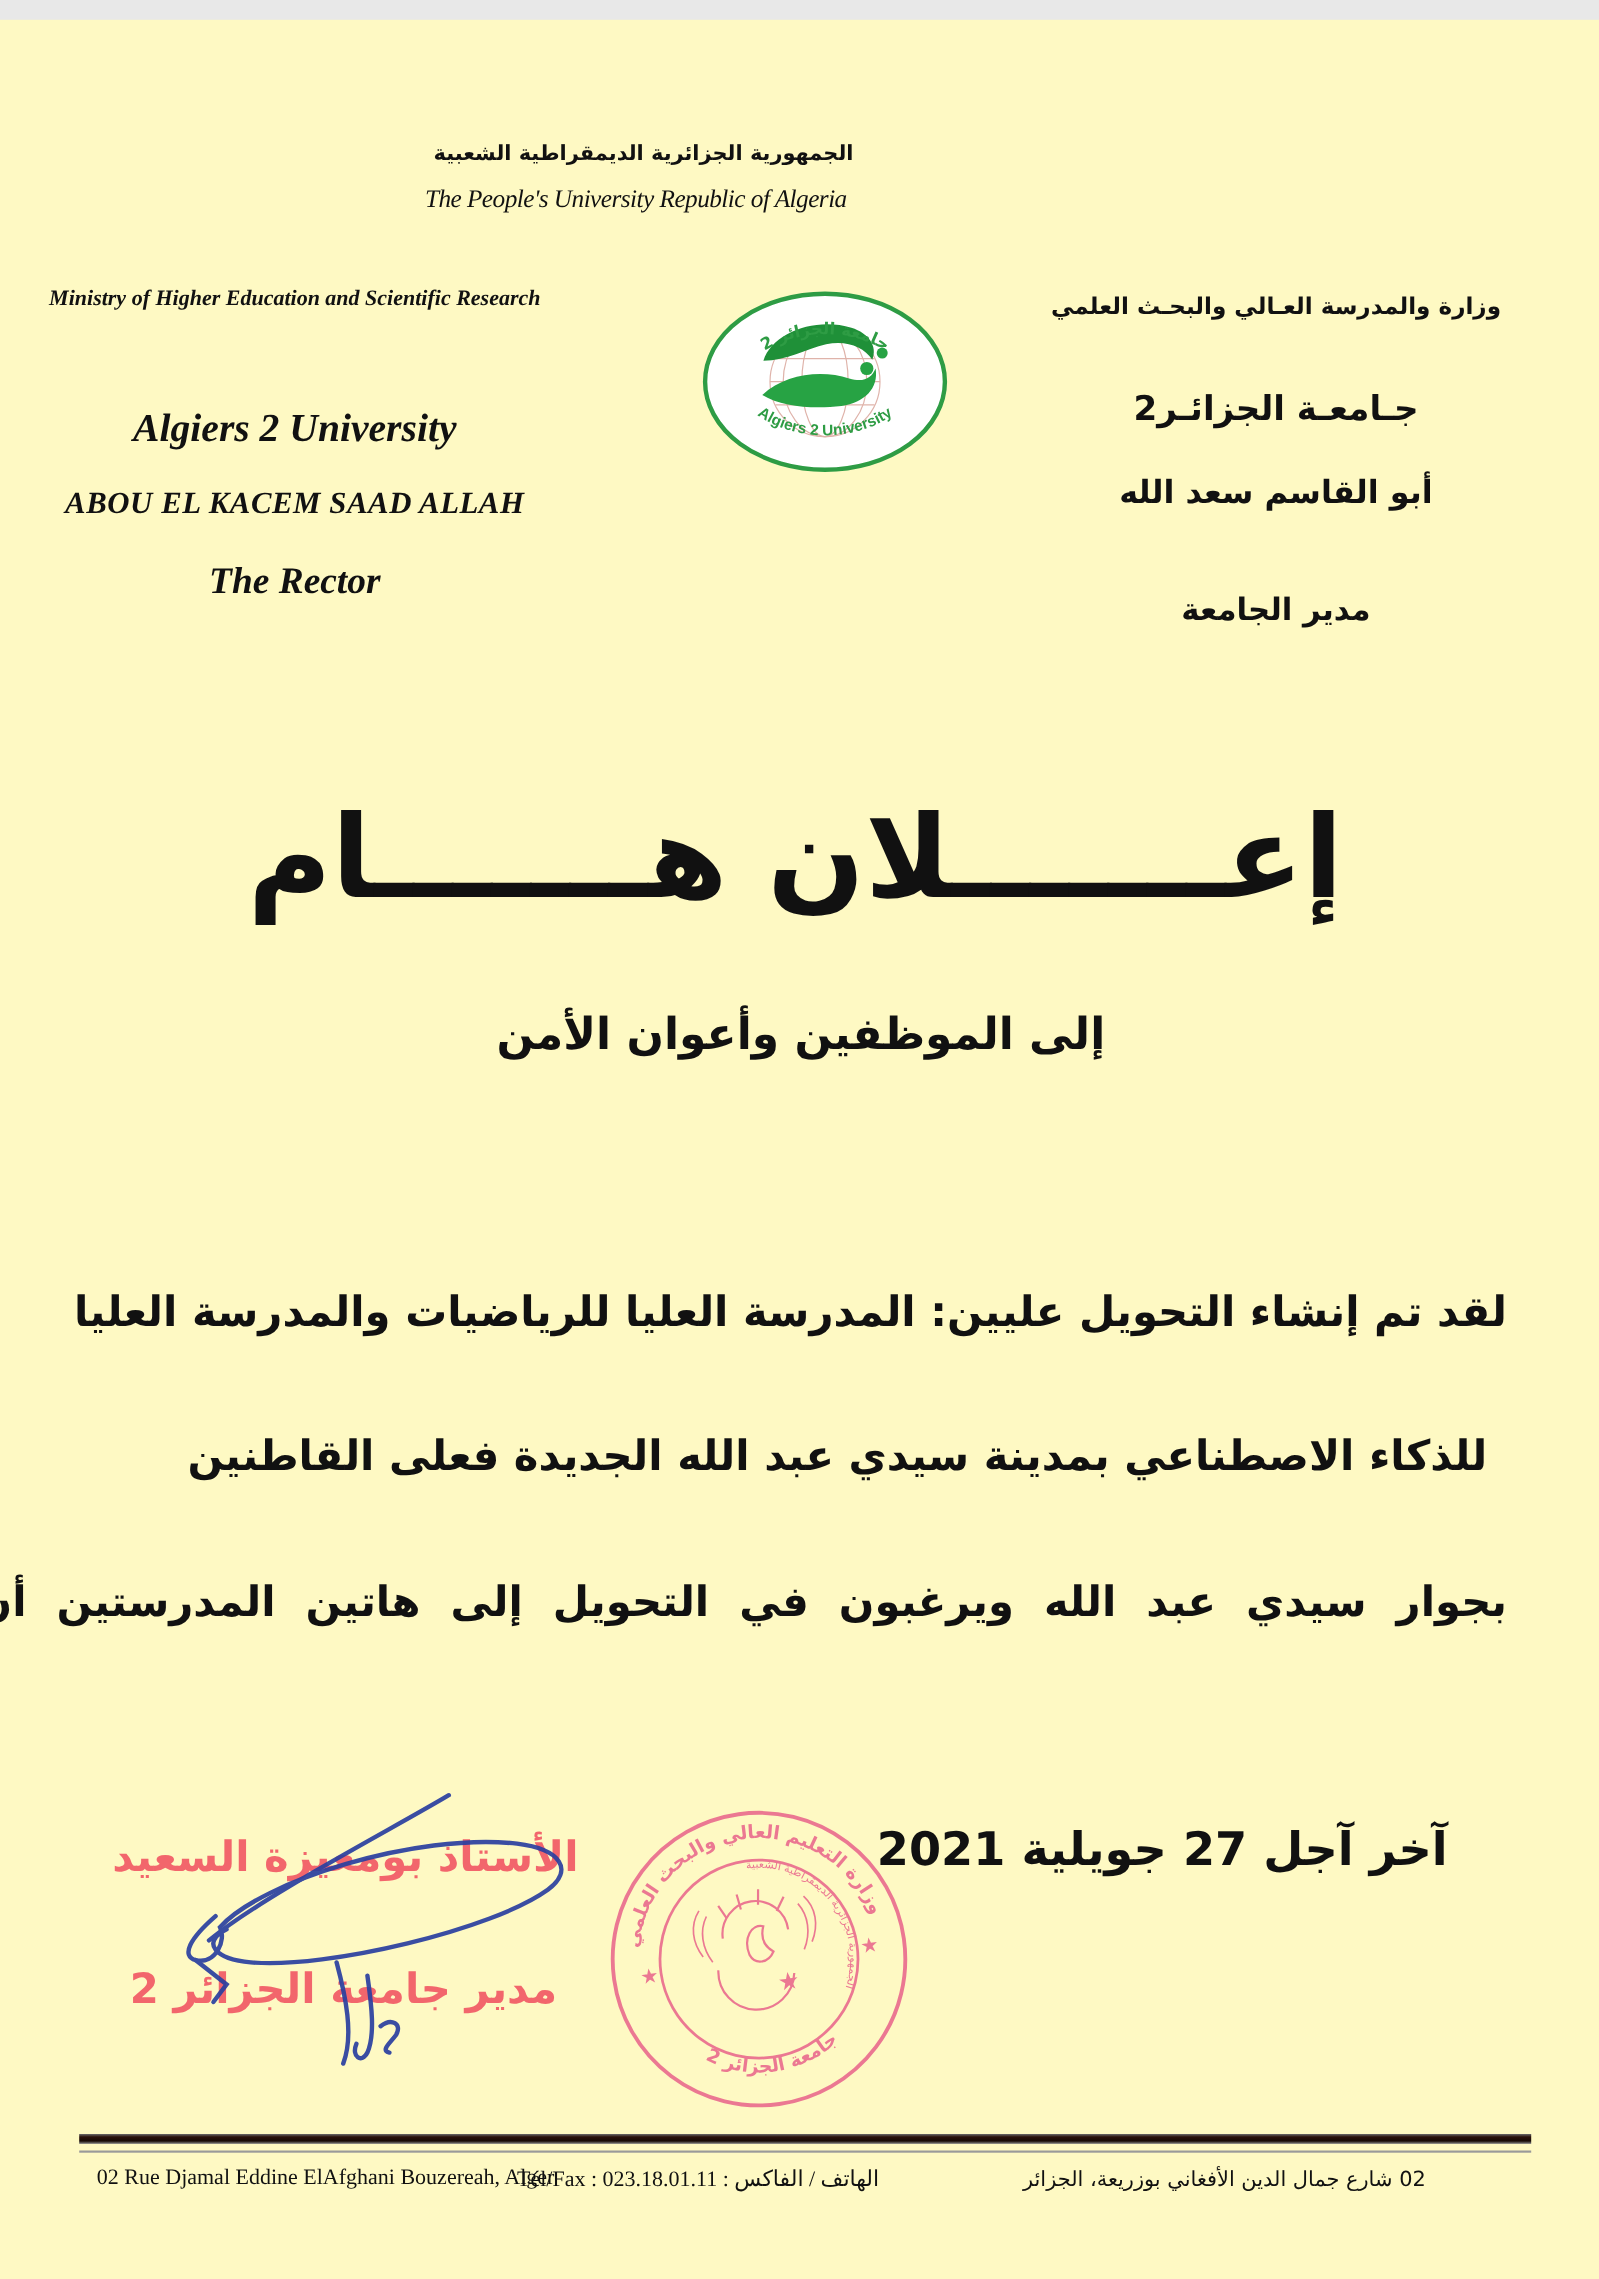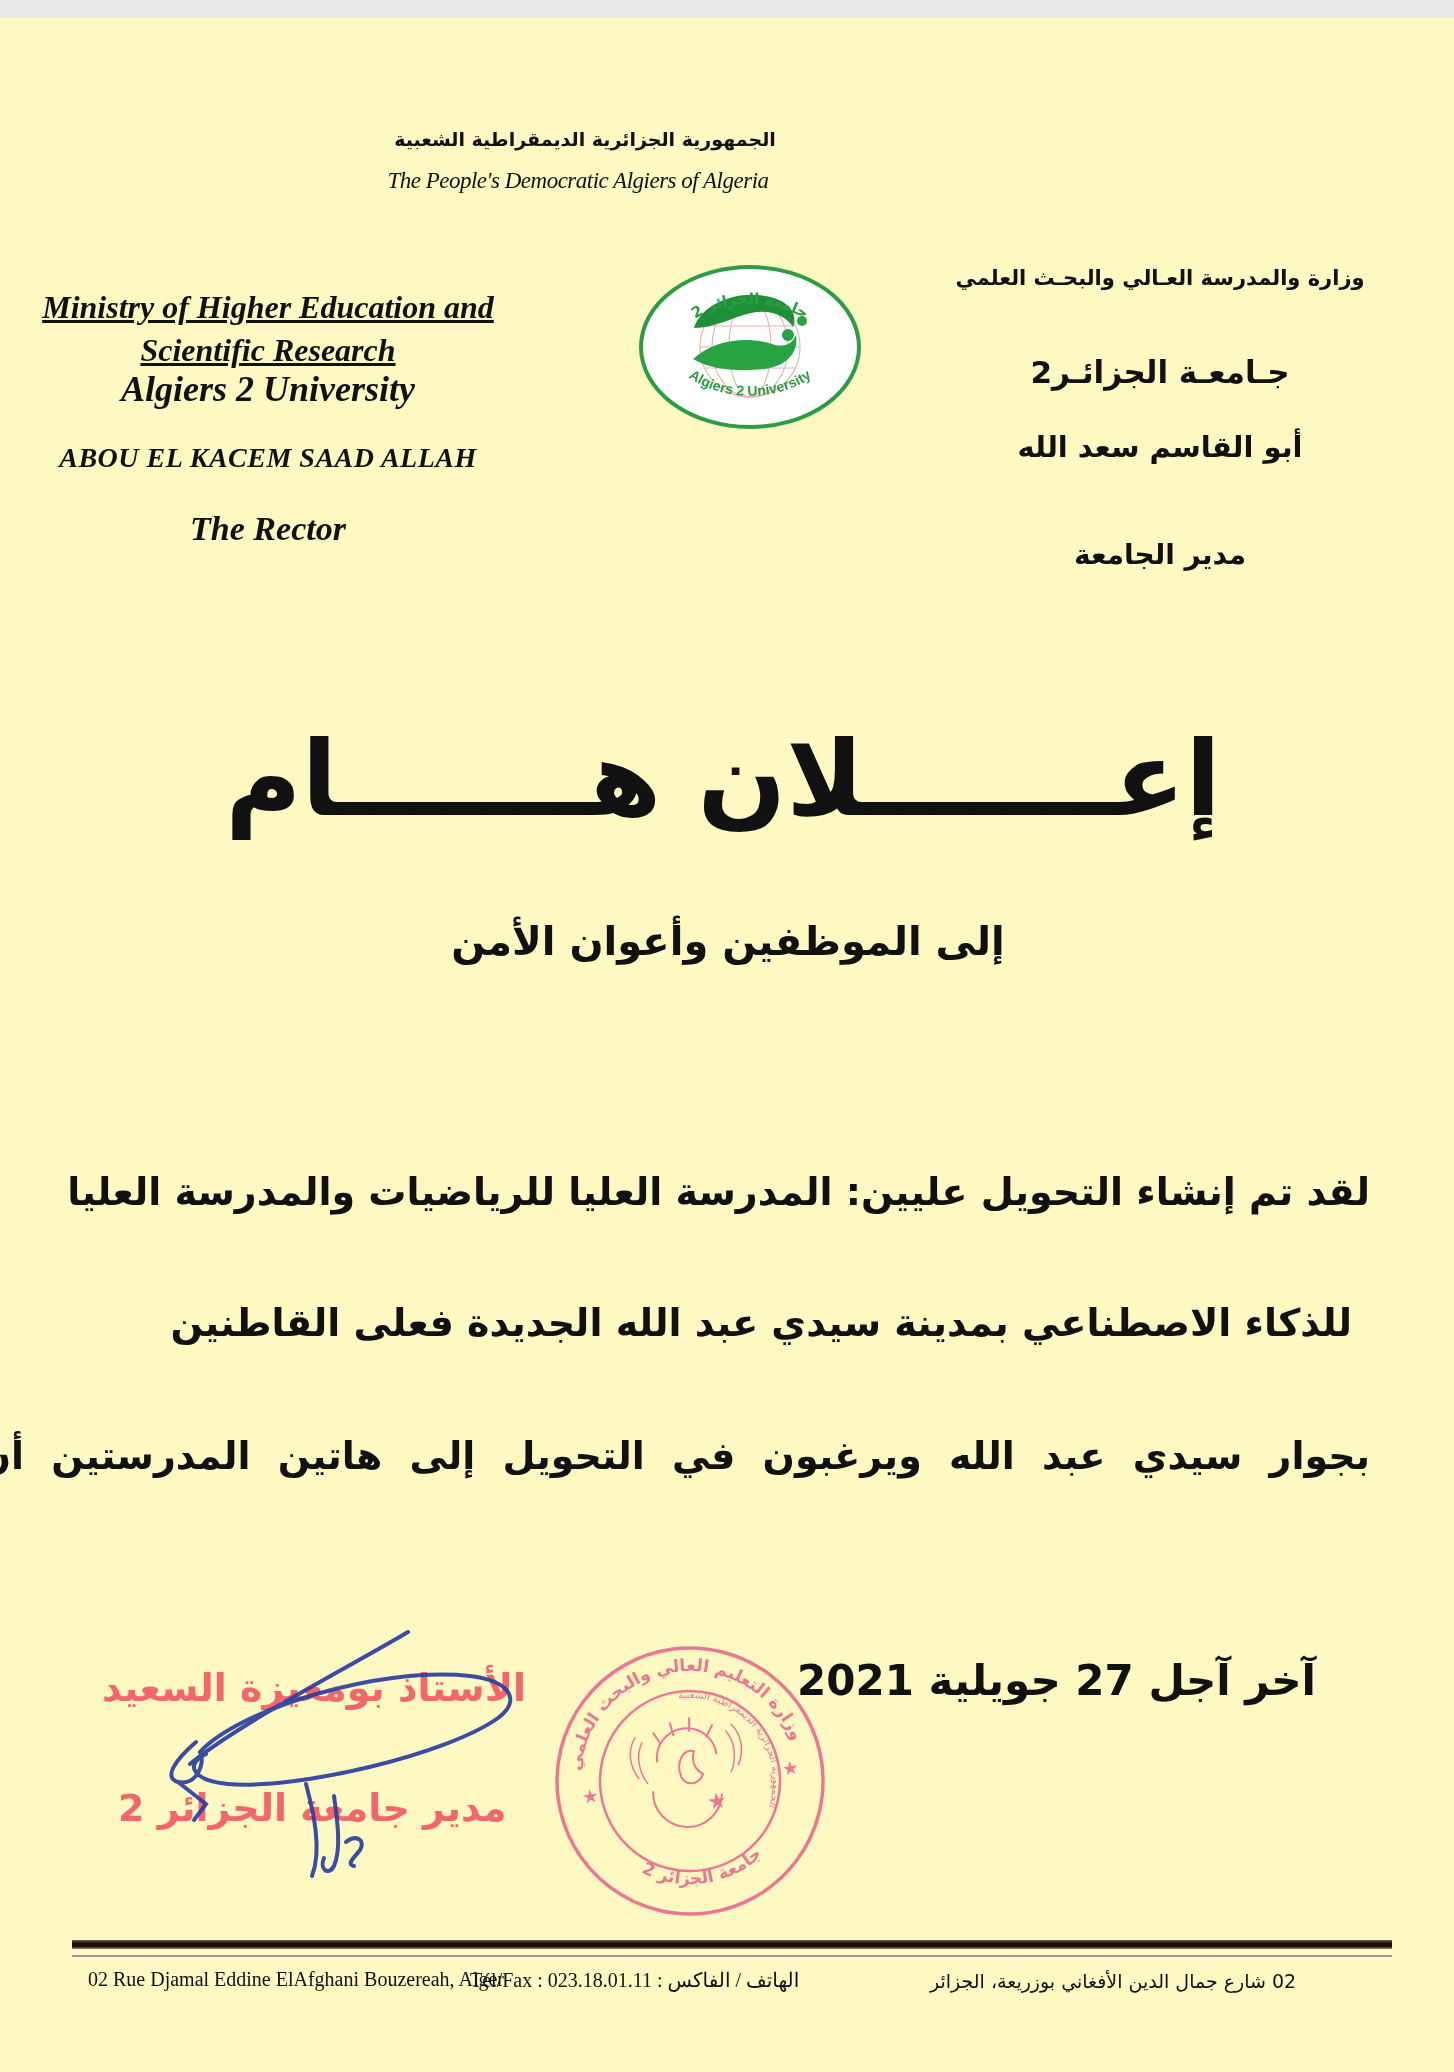--- a/index.html
+++ b/index.html
@@ -11,21 +11,21 @@
   .abs{position:absolute;}
   .ar{font-family:"DejaVu Sans", sans-serif;direction:rtl;}
   .script{font-family:"Liberation Serif", serif;font-style:italic;font-weight:bold;}
 
   
   .republic-ar{top:110px;left:585px;transform:translateX(-50%);font-size:19px;font-weight:bold;white-space:nowrap;}
   .republic-en{top:150px;left:578px;transform:translateX(-50%);font-size:23px;font-weight:normal;font-style:italic;white-space:nowrap;letter-spacing:-0.5px;}
 
   
   .left-head{left:28px;top:0;width:480px;text-align:center;}
-  .lh-ministry{top:268px;font-size:32px;line-height:1.35;text-decoration:underline;}
+  .lh-ministry{top:240px;font-size:20px;line-height:1.35;}
   .lh-univ{top:350px;font-size:36px;white-space:nowrap;}
   .lh-patron{top:424px;font-size:28px;white-space:nowrap;letter-spacing:0.5px;}
   .lh-role{top:492px;font-size:34px;white-space:nowrap;}
   .left-head > div{position:absolute;width:100%;}
 
   
   .right-head{left:950px;top:0;width:420px;text-align:center;}
   .right-head > div{position:absolute;width:100%;font-weight:bold;}
   .rh-ministry{top:248px;font-size:21px;white-space:nowrap;}
   .rh-univ{top:336px;font-size:31px;white-space:nowrap;}
@@ -60,21 +60,21 @@
   .foot-en{left:88px;}
   .foot-tel{left:470px;direction:ltr;}
   .foot-ar{left:930px;top:1952px;font-size:19px;}
 </style>
 </head>
 <body>
 
 <div class="page">
 
   <div class="abs ar republic-ar">الجمهورية الجزائرية الديمقراطية الشعبية</div>
-  <div class="abs republic-en script">The People's Democratic Algiers of Algeria</div>
+  <div class="abs republic-en script">The People's University Republic of Algeria</div>
 
   <div class="abs left-head">
     <div class="lh-ministry script" style="width:470px;left:5px;">Ministry of Higher Education and Scientific Research</div>
     <div class="lh-univ script">Algiers 2 University</div>
     <div class="lh-patron script">ABOU EL KACEM SAAD ALLAH</div>
     <div class="lh-role script">The Rector</div>
   </div>
 
   <svg class="abs logo" width="228" height="170" viewBox="0 0 228 170">
     <ellipse cx="114" cy="85" rx="109" ry="80" fill="#ffffff" stroke="#2e9c44" stroke-width="4"></ellipse>

